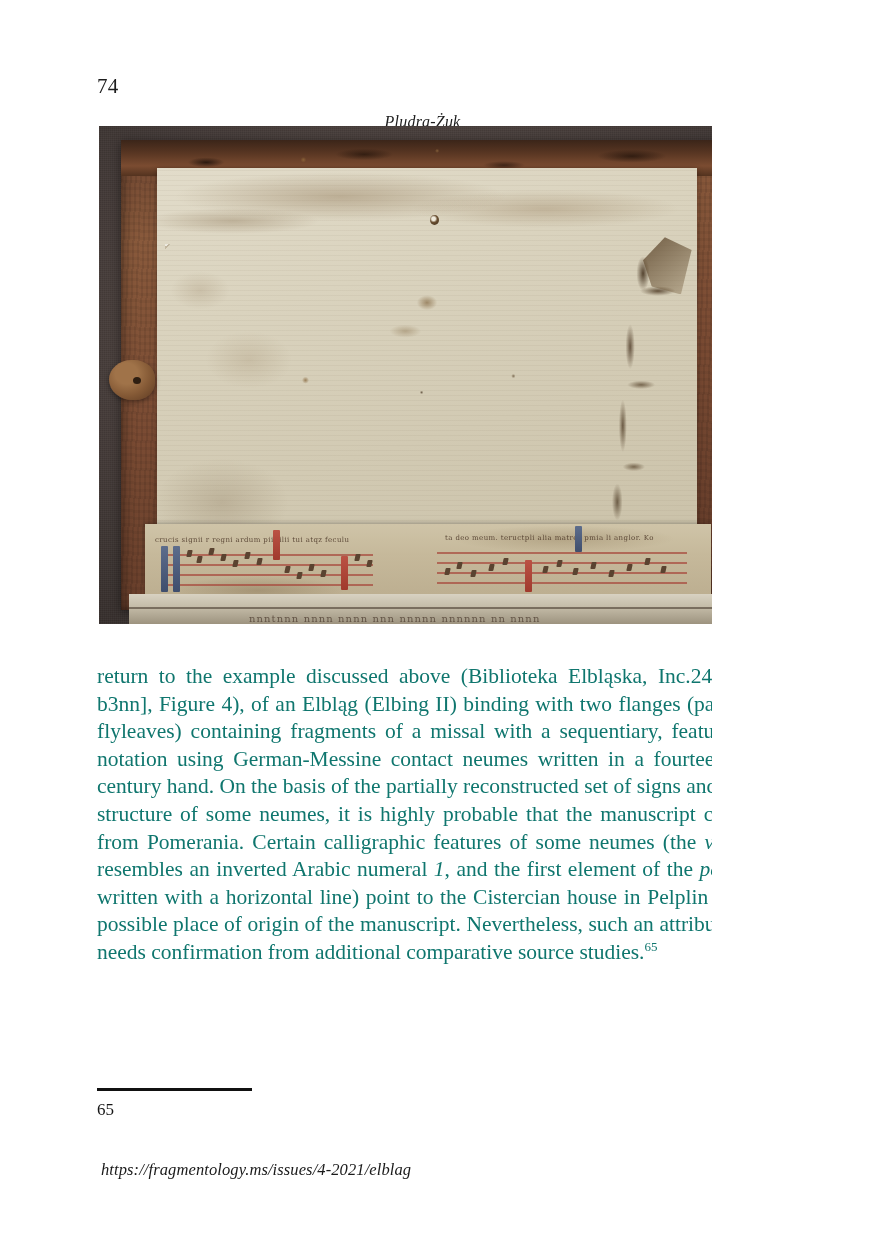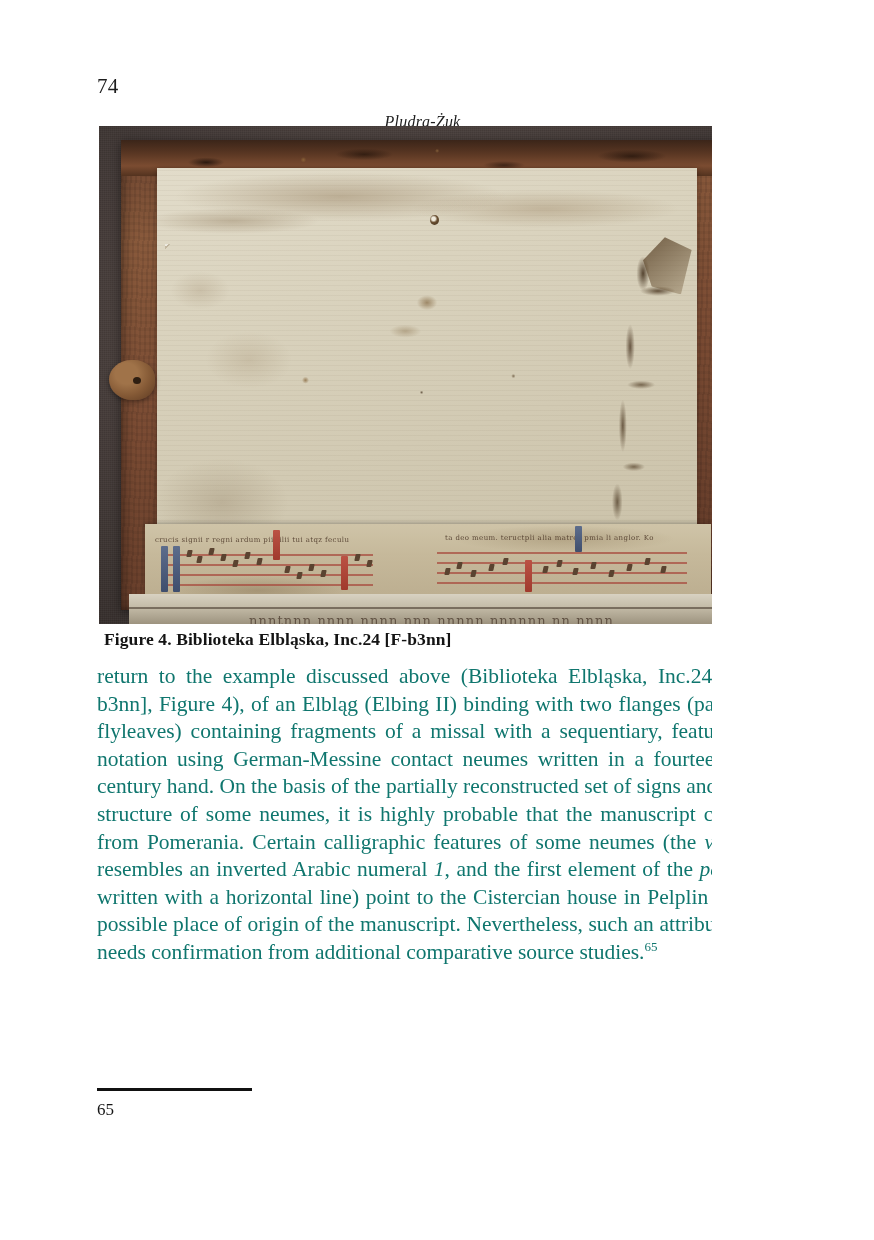--- a/index.html
+++ b/index.html
@@ -295,21 +295,21 @@
     top: 481px;
     width: 590px;
     height: 2px;
     background: rgba(60,48,36,.55);
   }
   .shelf-text {
     position: absolute;
     left: 150px;
     top: 487px;
     font-family: "DejaVu Serif", serif;
-    font-size: 13px;
+    font-size: 10px;
     letter-spacing: 1.1px;
     color: #514134;
     opacity: .8;
     white-space: nowrap;
   }
 
   
   .caption {
     margin-top: 4px;
     font-weight: bold;
@@ -452,26 +452,26 @@
         <div class="neume" style="left:482px; top:40px;"></div>
         <div class="neume" style="left:500px; top:34px;"></div>
         <div class="neume" style="left:516px; top:42px;"></div>
       </div>
 
       <div class="shelf"></div>
       <div class="shelf-line"></div>
       <div class="shelf-text">nnntnnn nnnn nnnn nnn nnnnn nnnnnn nn nnnn</div>
     </div>
 
-    <figcaption class="caption">Figure 4. Biblioteka Elbląska, Inc.24 [F-b3nn]</figcaption>
   </figure>
 
   <div class="body-text">return to the example discussed above (Biblioteka Elbląska, Inc.24 [F-b3nn], Figure 4), of an Elbląg (Elbing II) binding with two flanges (partial flyleaves) containing fragments of a missal with a sequentiary, featuring notation using German-Messine contact neumes written in a fourteenth-century hand. On the basis of the partially reconstructed set of signs and the structure of some neumes, it is highly probable that the manuscript came from Pomerania. Certain calligraphic features of some neumes (the <i>virga</i> resembles an inverted Arabic numeral <i>1</i>, and the first element of the <i>pes</i> is written with a horizontal line) point to the Cistercian house in Pelplin as a possible place of origin of the manuscript. Nevertheless, such an attribution needs confirmation from additional comparative source studies.<sup>65</sup></div>
 
   <div class="fn-rule"></div>
   <div class="footnotes">
     <div class="fn">
       <span class="fn-num">65</span>
     </div>
   </div>
 
+  <div class="url">https://fragmentology.ms/issues/4-2021/elblag</div>
 
 </div>
 
 </body></html>

